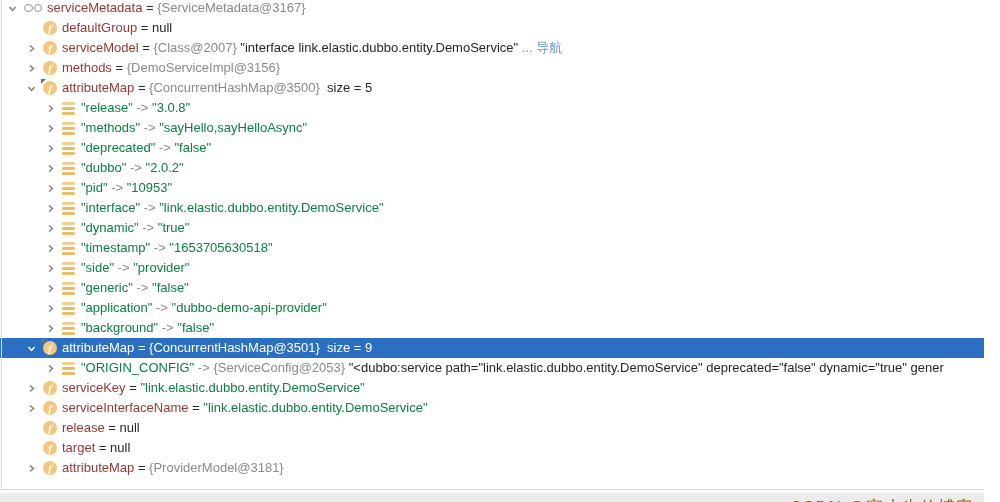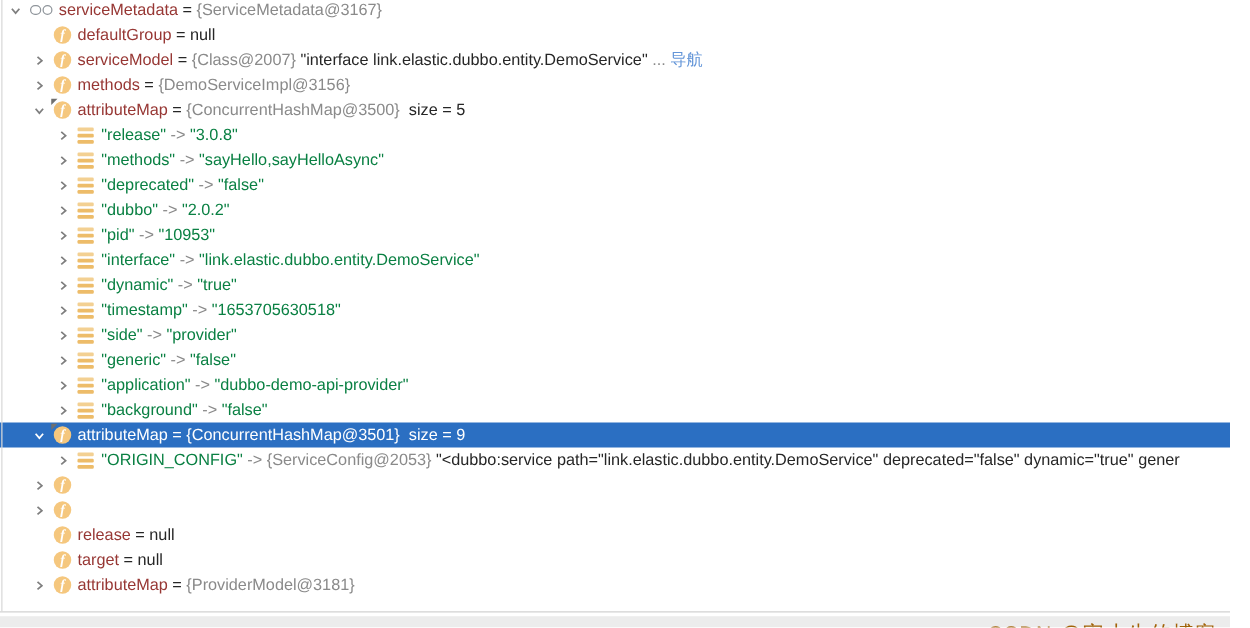--- a/index.html
+++ b/index.html
@@ -262,28 +262,30 @@
         </span>
         <span class="rowtext"><span class="seg c-str">"ORIGIN_CONFIG"</span><span class="seg c-dim"> -&gt; </span><span class="seg c-ref">{ServiceConfig@2053} </span><span class="seg c-plain">"&lt;dubbo:service path="link.elastic.dubbo.entity.DemoService" deprecated="false" dynamic="true" gener</span></span>
       </div>
       <div class="row" style="padding-left: 25px;">
         <span class="chevron">
           <svg width="11" height="11" viewBox="0 0 11 11">
             <polyline points="4,2.5 7.5,5.5 4,8.5" fill="none" stroke="currentColor" stroke-width="1.4"></polyline>
           </svg>
         </span>
         <span class="icon-field">f</span>
-      </div>
-      <div class="row" style="padding-left: 25px;">
-        <span class="chevron">
-          <svg width="11" height="11" viewBox="0 0 11 11">
-            <polyline points="4,2.5 7.5,5.5 4,8.5" fill="none" stroke="currentColor" stroke-width="1.4"></polyline>
-          </svg>
-        </span>
-        <span class="icon-field">f</span>
+        <span class="rowtext"><span class="seg c-name">serviceKey</span><span class="seg c-plain"> = </span><span class="seg c-str">"link.elastic.dubbo.entity.DemoService"</span></span>
+      </div>
+      <div class="row" style="padding-left: 25px;">
+        <span class="chevron">
+          <svg width="11" height="11" viewBox="0 0 11 11">
+            <polyline points="4,2.5 7.5,5.5 4,8.5" fill="none" stroke="currentColor" stroke-width="1.4"></polyline>
+          </svg>
+        </span>
+        <span class="icon-field">f</span>
+        <span class="rowtext"><span class="seg c-name">serviceInterfaceName</span><span class="seg c-plain"> = </span><span class="seg c-str">"link.elastic.dubbo.entity.DemoService"</span></span>
       </div>
       <div class="row" style="padding-left: 25px;">
         <span class="chevron"></span>
         <span class="icon-field">f</span>
         <span class="rowtext"><span class="seg c-name">release</span><span class="seg c-plain"> = null</span></span>
       </div>
       <div class="row" style="padding-left: 25px;">
         <span class="chevron"></span>
         <span class="icon-field">f</span>
         <span class="rowtext"><span class="seg c-name">target</span><span class="seg c-plain"> = null</span></span>

